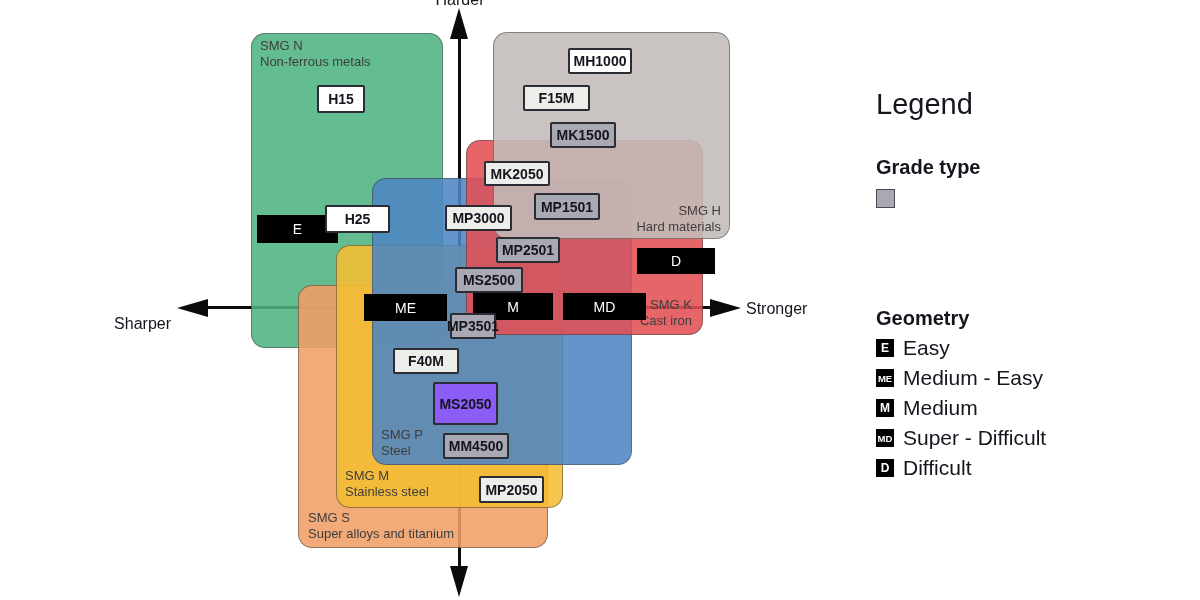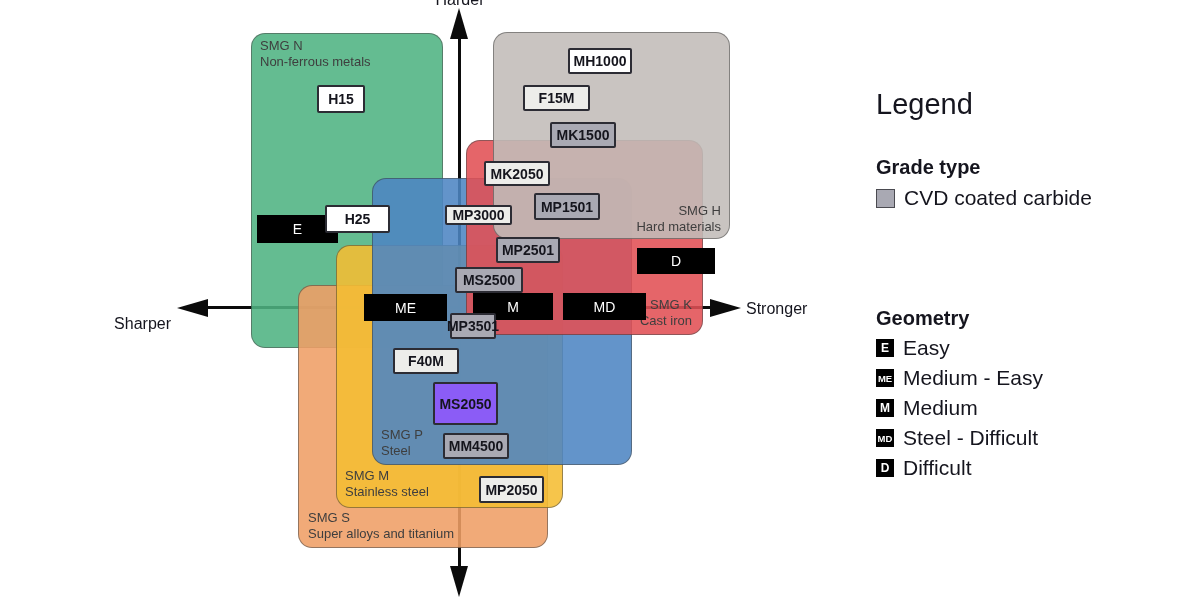--- a/index.html
+++ b/index.html
@@ -83,54 +83,53 @@
       <div class="geom" style="left: 637px; top: 248px; width: 78px; height: 26px;">D</div>
     </div>
   <div id="grades-layer">
       <div class="grade" style="left: 568px; top: 48px; width: 64px; height: 26px; background: rgb(255, 255, 255);">MH1000</div>
       <div class="grade" style="left: 523px; top: 85px; width: 67px; height: 26px; background: rgb(237, 237, 234);">F15M</div>
       <div class="grade" style="left: 550px; top: 122px; width: 66px; height: 26px; background: rgb(169, 169, 179);">MK1500</div>
       <div class="grade" style="left: 317px; top: 85px; width: 48px; height: 28px; background: rgb(255, 255, 255);">H15</div>
       <div class="grade" style="left: 484px; top: 161px; width: 66px; height: 25px; background: rgb(237, 237, 234);">MK2050</div>
       <div class="grade" style="left: 534px; top: 193px; width: 66px; height: 27px; background: rgb(169, 169, 179);">MP1501</div>
       <div class="grade" style="left: 325px; top: 205px; width: 65px; height: 28px; background: rgb(255, 255, 255);">H25</div>
-      <div class="grade" style="left: 445px; top: 205px; width: 67px; height: 20px; background: rgb(237, 237, 234); text-align: right;">MP3000</div>
+      <div class="grade" style="left: 445px; top: 205px; width: 67px; height: 26px; background: rgb(237, 237, 234); text-align: right;">MP3000</div>
       <div class="grade" style="left: 496px; top: 237px; width: 64px; height: 26px; background: rgb(169, 169, 179);">MP2501</div>
       <div class="grade" style="left: 455px; top: 267px; width: 68px; height: 26px; background: rgb(169, 169, 179);">MS2500</div>
       <div class="grade" style="left: 450px; top: 313px; width: 46px; height: 26px; background: rgb(169, 169, 179);">MP3501</div>
       <div class="grade" style="left: 393px; top: 348px; width: 66px; height: 26px; background: rgb(237, 237, 234);">F40M</div>
       <div class="grade" style="left: 433px; top: 382px; width: 65px; height: 43px; background: #8b5cf6;">MS2050</div>
       <div class="grade" style="left: 443px; top: 433px; width: 66px; height: 26px; background: rgb(169, 169, 179);">MM4500</div>
       <div class="grade" style="left: 479px; top: 476px; width: 65px; height: 27px; background: rgb(237, 237, 234);">MP2050</div>
     </div>
 
   <div class="legend-title">Legend</div>
   <div class="legend-h" id="grade-type-heading">Grade type</div>
   <div class="legend-rows" id="grade-type-rows">
       <div class="lrow">
         <div class="swatch" style="background: rgb(169, 169, 179);"></div>
-        <div class="">CVD coated carbide</div>
       </div>
     </div>
   <div class="legend-h" id="geometry-heading">Geometry</div>
   <div class="legend-rows" id="geometry-rows">
       <div class="lrow">
         <div class="gbadge">E</div>
         <div class="">Easy</div>
       </div>
       <div class="lrow">
         <div class="gbadge" style="font-size: 9.5px;">ME</div>
         <div class="">Medium - Easy</div>
       </div>
       <div class="lrow">
         <div class="gbadge">M</div>
         <div class="">Medium</div>
       </div>
       <div class="lrow">
         <div class="gbadge" style="font-size: 9.5px;">MD</div>
-        <div class="">Steel - Difficult</div>
+        <div class="">Super - Difficult</div>
       </div>
       <div class="lrow">
         <div class="gbadge">D</div>
         <div class="">Difficult</div>
       </div>
     </div>
 </div>
 
 </body></html>

